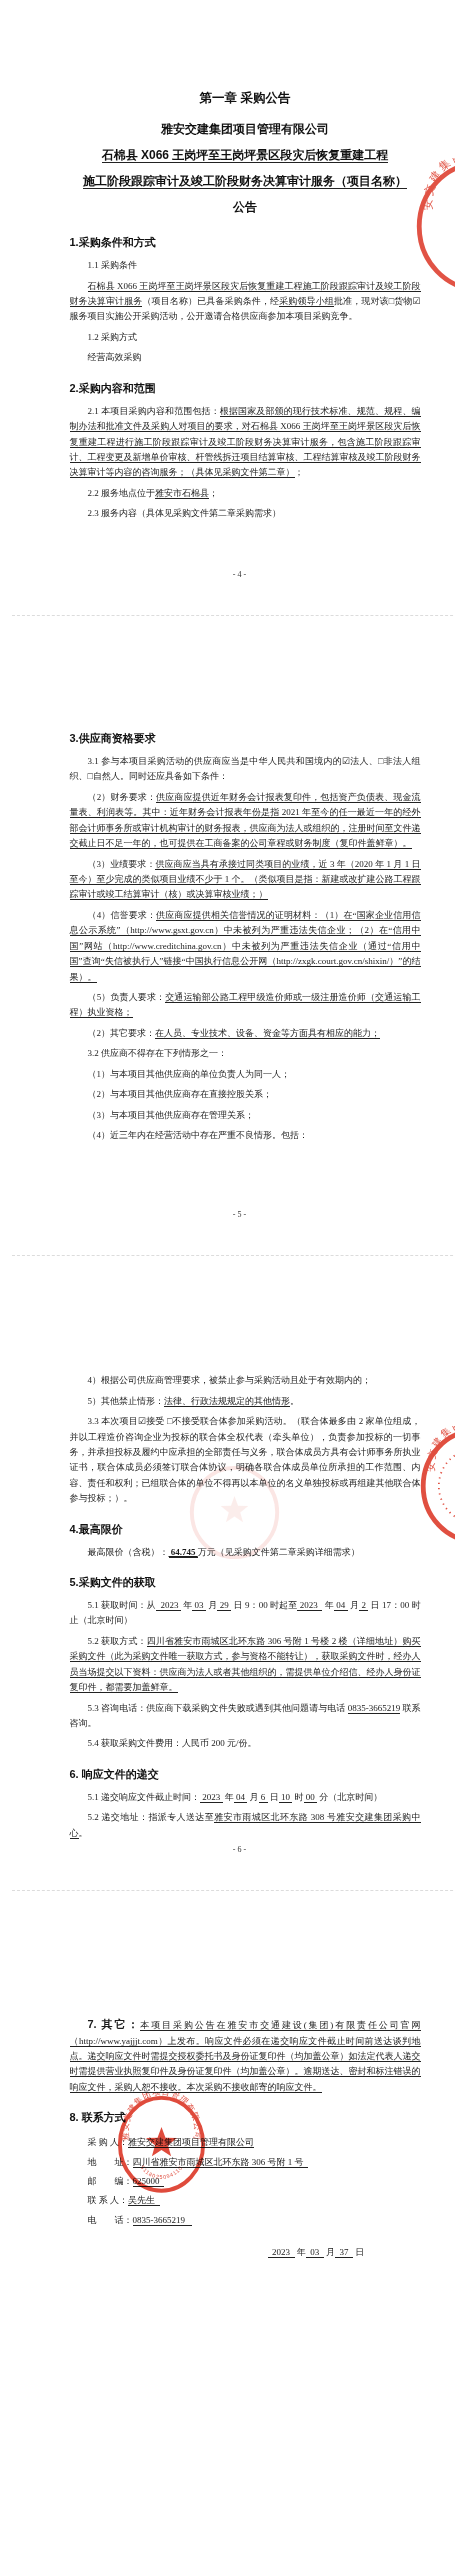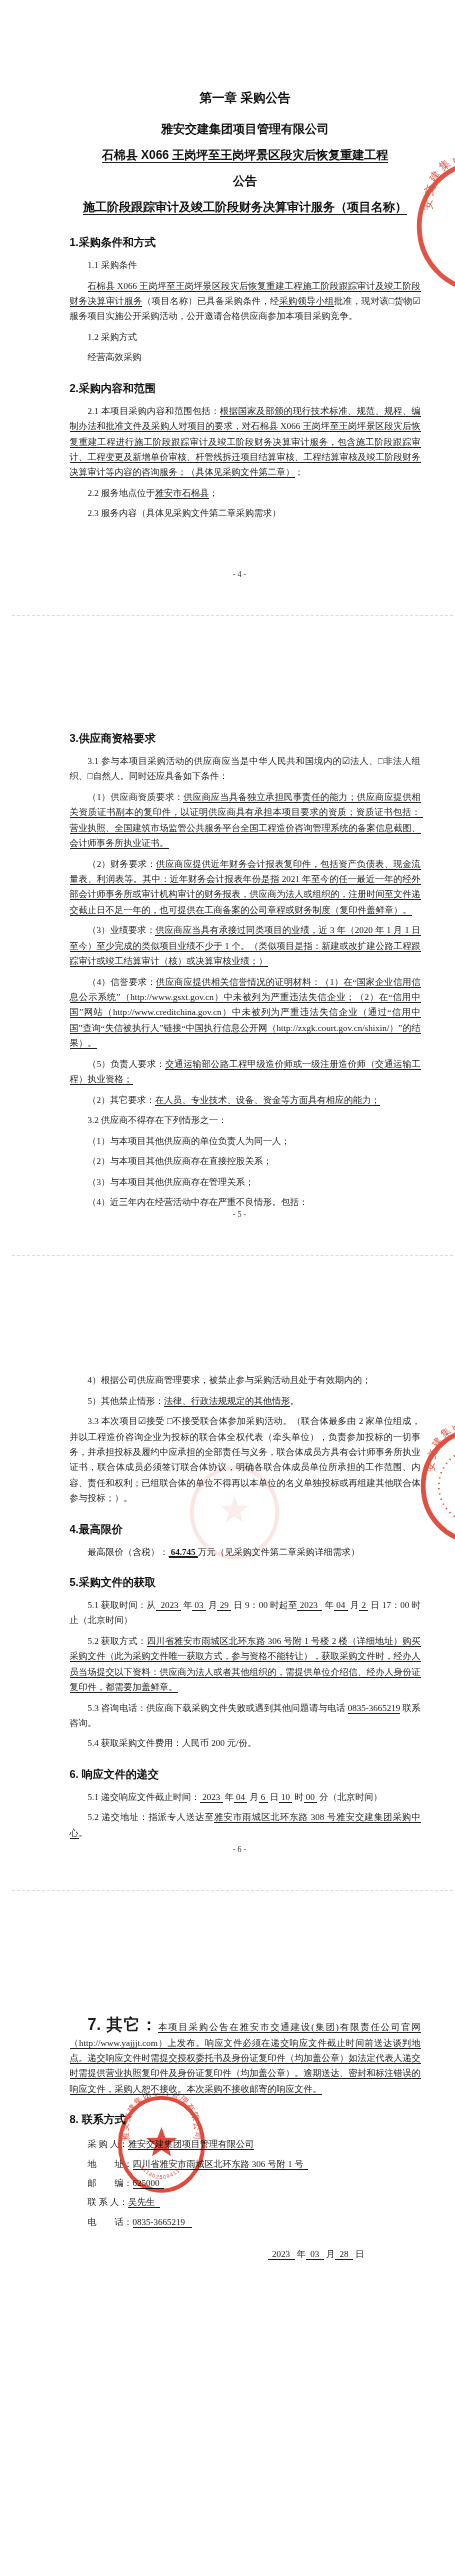--- a/index.html
+++ b/index.html
@@ -11,21 +11,21 @@
   .page.sep{border-bottom:1.1px dashed #dcdcdc;}
   .page-1{height:616px;padding-top:90px;}
   .page-2{height:640px;padding-top:100px;}
   .page-3{height:635px;padding-top:112px;}
   .page-4{height:684px;padding-top:121px;}
 
   .blk{color:#1c1c1c;}
   .seg{white-space:pre-wrap;}
   .u{border-bottom:0.6px solid #222;padding-bottom:0;}
   .b{font-weight:bold;text-decoration:underline;}
-  .big{font-family:"Liberation Sans","DejaVu Sans",sans-serif;font-size:16px;font-weight:bold;}
+  .big{font-family:"Liberation Sans","DejaVu Sans",sans-serif;font-size:11px;font-weight:bold;}
 
   .chapter{
     font-family:"Liberation Sans","DejaVu Sans",sans-serif;
     font-size:12.5px;font-weight:bold;text-align:center;margin:0 0 9px 0;color:#111;
   }
   .title{
     font-family:"Liberation Sans","DejaVu Sans",sans-serif;
     font-size:12px;font-weight:bold;text-align:center;line-height:26px;color:#111;
   }
   .h2{
@@ -54,22 +54,22 @@
 </head>
 <body>
 
 <div class="doc">
 
   <section class="page page-1 sep">
     <div class="blocks">
         <div class="blk chapter"><span class="seg">第一章 采购公告</span></div>
         <div class="blk title"><span class="seg">雅安交建集团项目管理有限公司</span></div>
         <div class="blk title"><span class="seg u">石棉县 X066 王岗坪至王岗坪景区段灾后恢复重建工程</span></div>
+        <div class="blk title"><span class="seg u">施工阶段跟踪审计及竣工阶段财务决算审计服务（项目名称）</span></div>
         <div class="blk title"><span class="seg">公告</span></div>
-        <div class="blk title"><span class="seg u">施工阶段跟踪审计及竣工阶段财务决算审计服务（项目名称）</span></div>
         <div class="blk h2"><span class="seg">1.采购条件和方式</span></div>
         <div class="blk p"><span class="seg">1.1 采购条件</span></div>
         <div class="blk p"><span class="seg u">石棉县 X066 王岗坪至王岗坪景区段灾后恢复重建工程施工阶段跟踪审计及竣工阶段财务决算审计服务</span><span class="seg">（项目名称）已具备采购条件，经</span><span class="seg u">采购领导小组</span><span class="seg">批准，现对该□货物☑服务项目实施公开采购活动，公开邀请合格供应商参加本项目采购竞争。</span></div>
         <div class="blk p"><span class="seg">1.2 采购方式</span></div>
         <div class="blk p"><span class="seg">经营高效采购</span></div>
         <div class="blk h2"><span class="seg">2.采购内容和范围</span></div>
         <div class="blk p"><span class="seg">2.1 本项目采购内容和范围包括：</span><span class="seg u">根据国家及部颁的现行技术标准、规范、规程、编制办法和批准文件及采购人对项目的要求，对石棉县 X066 王岗坪至王岗坪景区段灾后恢复重建工程进行施工阶段跟踪审计及竣工阶段财务决算审计服务，包含施工阶段跟踪审计、工程变更及新增单价审核、杆管线拆迁项目结算审核、工程结算审核及竣工阶段财务决算审计等内容的咨询服务；（具体见采购文件第二章）</span><span class="seg">；</span></div>
         <div class="blk p"><span class="seg">2.2 服务地点位于</span><span class="seg u">雅安市石棉县</span><span class="seg">；</span></div>
         <div class="blk p"><span class="seg">2.3 服务内容（具体见采购文件第二章采购需求）</span></div>
       </div>
@@ -84,21 +84,20 @@
       <text fill="#dd3b2b" font-size="16" letter-spacing="4">
         <textPath href="#sealArc1" startOffset="50%" text-anchor="middle">雅安交建集团项目管理有限公司</textPath>
       </text>
     </svg>
   </section>
 
   <section class="page page-2 sep">
     <div class="blocks">
         <div class="blk h2"><span class="seg">3.供应商资格要求</span></div>
         <div class="blk p"><span class="seg">3.1 参与本项目采购活动的供应商应当是中华人民共和国境内的☑法人、□非法人组织、□自然人。同时还应具备如下条件：</span></div>
-        <div class="blk p"><span class="seg">（1）供应商资质要求：</span><span class="seg u">供应商应当具备独立承担民事责任的能力；供应商应提供相关资质证书副本的复印件，以证明供应商具有承担本项目要求的资质；资质证书包括： 营业执照、全国建筑市场监管公共服务平台全国工程造价咨询管理系统的备案信息截图、会计师事务所执业证书。</span></div>
         <div class="blk p"><span class="seg">（2）财务要求：</span><span class="seg u">供应商应提供近年财务会计报表复印件，包括资产负债表、现金流量表、利润表等。其中：近年财务会计报表年份是指 2021 年至今的任一最近一年的经外部会计师事务所或审计机构审计的财务报表，供应商为法人或组织的，注册时间至文件递交截止日不足一年的，也可提供在工商备案的公司章程或财务制度（复印件盖鲜章）。</span></div>
         <div class="blk p"><span class="seg">（3）业绩要求：</span><span class="seg u">供应商应当具有承接过同类项目的业绩，近 3 年（2020 年 1 月 1 日至今）至少完成的类似项目业绩不少于 1 个。（类似项目是指：新建或改扩建公路工程跟踪审计或竣工结算审计（核）或决算审核业绩；）</span></div>
         <div class="blk p"><span class="seg">（4）信誉要求：</span><span class="seg u">供应商应提供相关信誉情况的证明材料：（1）在“国家企业信用信息公示系统”（http://www.gsxt.gov.cn）中未被列为严重违法失信企业；（2）在“信用中国”网站（http://www.creditchina.gov.cn）中未被列为严重违法失信企业（通过“信用中国”查询“失信被执行人”链接“中国执行信息公开网（http://zxgk.court.gov.cn/shixin/）”的结果）。</span></div>
         <div class="blk p"><span class="seg">（5）负责人要求：</span><span class="seg u">交通运输部公路工程甲级造价师或一级注册造价师（交通运输工程）执业资格；</span></div>
         <div class="blk p"><span class="seg">（2）其它要求：</span><span class="seg u">在人员、专业技术、设备、资金等方面具有相应的能力；</span></div>
         <div class="blk p"><span class="seg">3.2 供应商不得存在下列情形之一：</span></div>
         <div class="blk p"><span class="seg">（1）与本项目其他供应商的单位负责人为同一人；</span></div>
         <div class="blk p"><span class="seg">（2）与本项目其他供应商存在直接控股关系；</span></div>
         <div class="blk p"><span class="seg">（3）与本项目其他供应商存在管理关系；</span></div>
         <div class="blk p"><span class="seg">（4）近三年内在经营活动中存在严重不良情形。包括：</span></div>
@@ -144,21 +143,21 @@
 
   <section class="page page-4">
     <div class="blocks">
         <div class="blk p"><span class="seg big">7. 其它：</span><span class="seg u">本项目采购公告在雅安市交通建设(集团)有限责任公司官网（http://www.yajjjt.com）上发布。响应文件必须在递交响应文件截止时间前送达谈判地点。递交响应文件时需提交授权委托书及身份证复印件（均加盖公章）如法定代表人递交时需提供营业执照复印件及身份证复印件（均加盖公章）。逾期送达、密封和标注错误的响应文件，采购人恕不接收。本次采购不接收邮寄的响应文件。</span></div>
         <div class="blk h2"><span class="seg">8. 联系方式</span></div>
         <div class="blk contact"><span class="seg">采 购 人：</span><span class="seg u">雅安交建集团项目管理有限公司</span></div>
         <div class="blk contact"><span class="seg">地　　址：</span><span class="seg u">四川省雅安市雨城区北环东路 306 号附 1 号  </span></div>
         <div class="blk contact"><span class="seg">邮　　编：</span><span class="seg u">625000  </span></div>
         <div class="blk contact"><span class="seg">联 系 人：</span><span class="seg u">吴先生  </span></div>
         <div class="blk contact"><span class="seg">电　　话：</span><span class="seg u">0835-3665219   </span></div>
-        <div class="blk date"><span class="seg u">  2023  </span><span class="seg"> 年</span><span class="seg u">  03  </span><span class="seg"> 月</span><span class="seg u">  28  </span><span class="seg"> 日</span></div>
+        <div class="blk date"><span class="seg u">  2023  </span><span class="seg"> 年</span><span class="seg u">  03  </span><span class="seg"> 月</span><span class="seg u">  37  </span><span class="seg"> 日</span></div>
       </div>
 
     <svg class="seal" style="left:101px;top:202px;opacity:.92;" width="97" height="106" viewBox="0 0 200 219">
       <ellipse cx="100" cy="106" rx="86" ry="96" fill="none" stroke="#dd3b2b" stroke-width="8"></ellipse>
       <polygon fill="#dd3b2b" points="100,70 108.2,92.3 132,93.2 113.4,108 119.8,130.8 100,117.6 80.2,130.8 86.6,108 68,93.2 91.8,92.3"></polygon>
       <defs>
         <path id="sealArc3" d="M33,96 A69,75 0 1 1 167,96"></path>
         <path id="sealArc4" d="M48,137 A55,60 0 0 0 152,137"></path>
       </defs>
       <text fill="#dd3b2b" font-size="17" letter-spacing="2">

